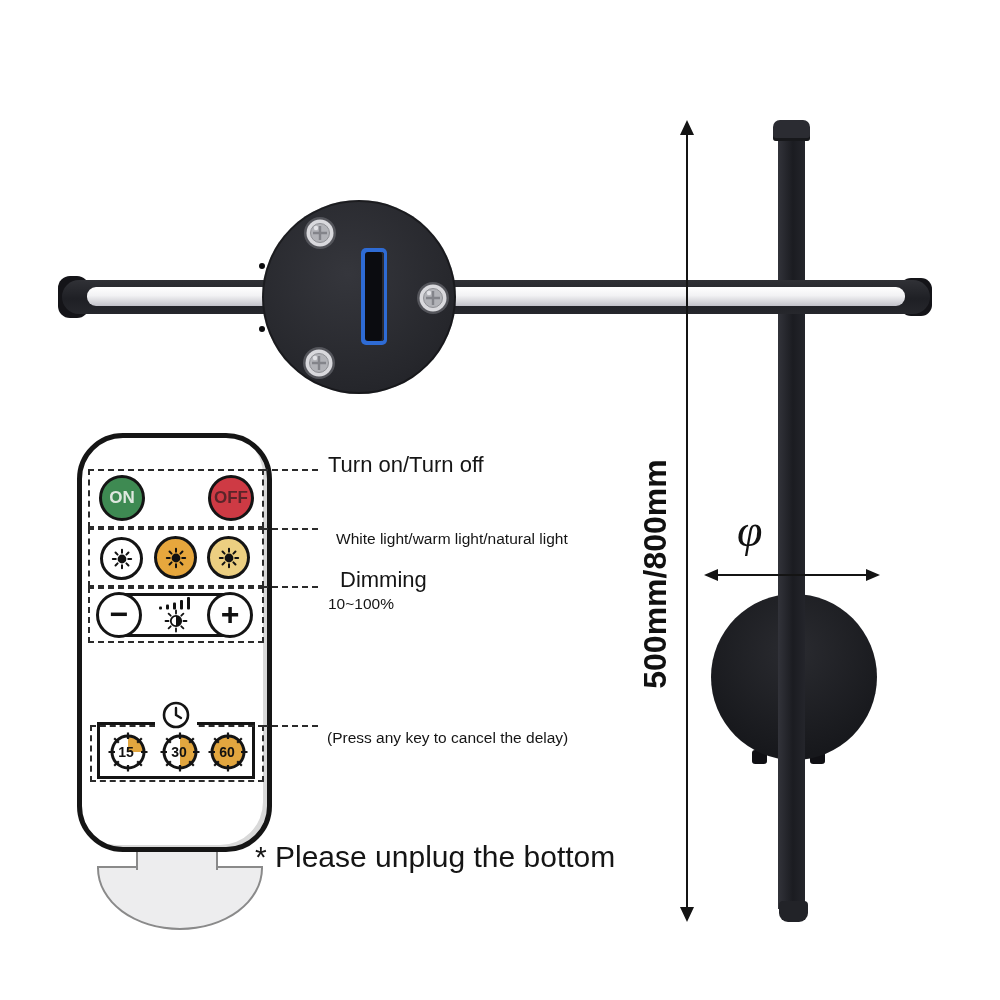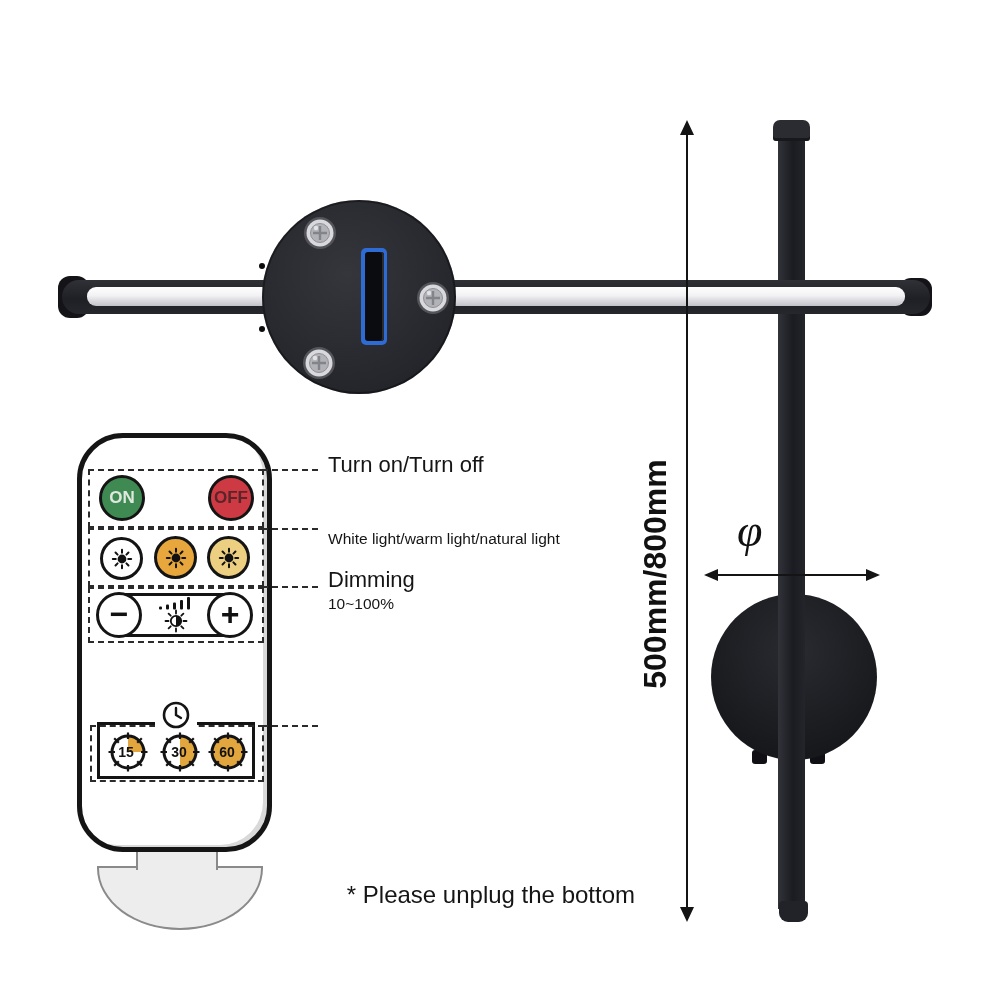--- a/index.html
+++ b/index.html
@@ -53,21 +53,21 @@
   .round-btn{border-radius:50%;box-sizing:border-box;display:flex;align-items:center;justify-content:center;z-index:5;}
   .btn-on{left:99px;top:475px;width:46px;height:46px;background:#3E8A52;border:3px solid #141414;color:#dfe8df;font-size:17px;font-weight:bold;}
   .btn-off{left:208px;top:475px;width:46px;height:46px;background:#CE3A44;border:3px solid #141414;color:#5b2429;font-size:17px;font-weight:bold;}
   .sun-btn{width:43px;height:43px;border:3.5px solid #141414;}
   .pill{left:103px;top:593px;width:149px;height:44px;border:3px solid #141414;border-radius:22px;z-index:5;box-sizing:border-box;}
   .step-btn{width:46px;height:46px;background:#fff;border:3.5px solid #141414;font-size:32px;font-weight:bold;color:#111;line-height:1;padding-bottom:3px;}
   .timer-panel{left:97px;top:722px;width:158px;height:57px;border:3px solid #141414;z-index:5;box-sizing:border-box;}
   .patch{left:155px;top:718px;width:42px;height:9px;background:#fff;z-index:5;}
   .label-title{font-size:22px;color:#151515;white-space:nowrap;z-index:6;}
   .label-sub{font-size:15.5px;color:#151515;white-space:nowrap;z-index:6;}
-  .note{left:255px;top:880px;width:380px;text-align:right;font-size:24px;line-height:30px;color:#151515;z-index:6;}
+  .note{left:255px;top:842px;width:380px;text-align:left;font-size:30px;line-height:30px;color:#151515;z-index:6;}
   svg{display:block;}
   svg text{font-family:"Liberation Sans",sans-serif;}
 </style>
 </head>
 <body>
 
 <div id="canvas">
 
   <div class="abs plate-tab" style="left:752px;top:750px;"></div>
   <div class="abs plate-tab" style="left:810px;top:750px;"></div>
@@ -221,21 +221,22 @@
     <circle cx="23" cy="23" r="16" fill="#E2A63F"></circle>
     <circle cx="23" cy="23" r="16" fill="none" stroke="#141414" stroke-width="3"></circle>
     <g stroke="#141414" stroke-width="2.2">
       <path d="M23 3.5 L23 10 M23 36 L23 42.5 M3.5 23 L10 23 M36 23 L42.5 23"></path>
       <path d="M9.2 9.2 L13.8 13.8 M32.2 32.2 L36.8 36.8 M36.8 9.2 L32.2 13.8 M9.2 36.8 L13.8 32.2"></path>
     </g>
     <text x="22" y="28" text-anchor="middle" font-size="14" font-weight="bold" fill="#111">60</text>
   </svg>
 
   <div class="abs label-title" style="left:328px;top:452px;">Turn on/Turn off</div>
-  <div class="abs label-sub" style="left:328px;top:530px;">White light/warm light/natural light</div>
-  <div class="abs label-title" style="left:328px;top:567px;">Dimming</div>
+  <div class="abs label-sub" style="left:336px;top:530px;">White light/warm light/natural light</div>
+  <div class="abs label-title" style="left:340px;top:567px;">Dimming</div>
   <div class="abs label-sub" style="left:328px;top:595px;">10~100%</div>
+  <div class="abs label-sub" style="left:327px;top:729px;">(Press any key to cancel the delay)</div>
 
   <div class="abs note">
     <div>* Please unplug the bottom</div>
   </div>
 
 </div>
 
 </body></html>

